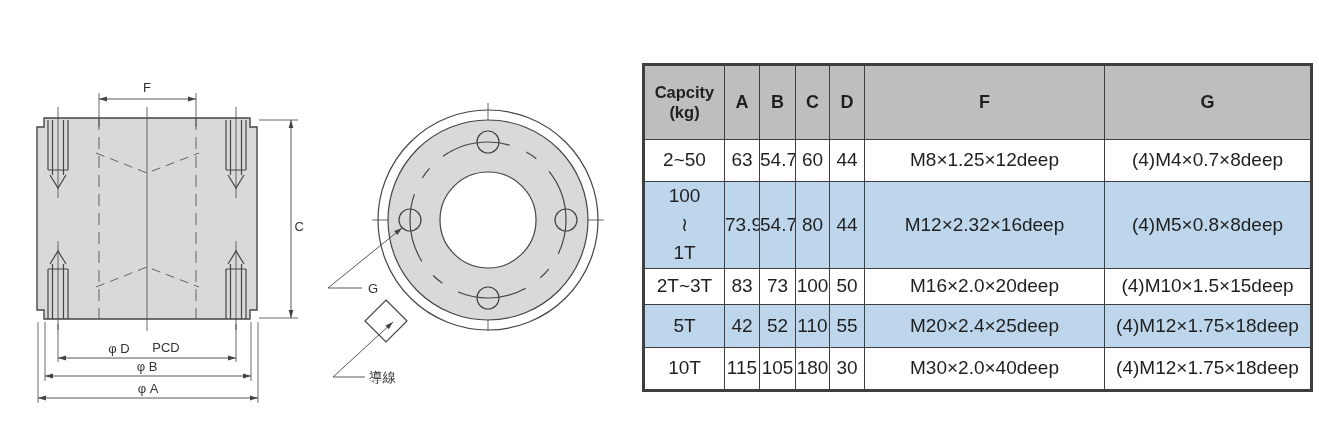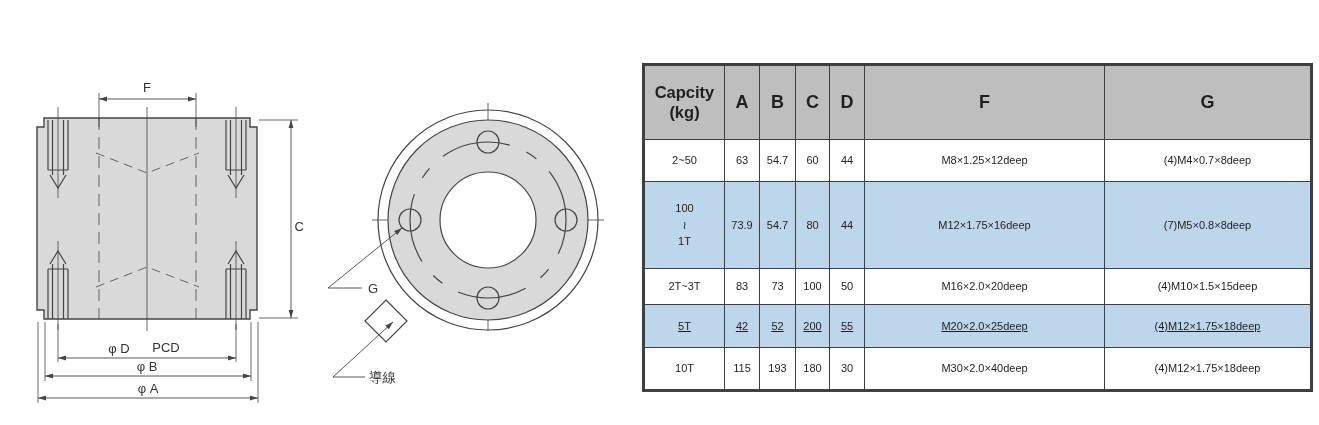--- a/index.html
+++ b/index.html
@@ -23,27 +23,27 @@
   
   #spec-table{position:absolute;left:642px;top:63px;width:668px;
       border-collapse:collapse;table-layout:fixed;background:#fff;
       border:3px solid #3f3f3f;}
   #spec-table th,#spec-table td{
       border:1.2px solid #3f3f3f;text-align:center;vertical-align:middle;
       padding:0;overflow:hidden;}
   #spec-table th{background:var(--header-bg,#bebebe);font-weight:bold;
       font-size:18px;white-space:pre-line;line-height:1.2;}
   #spec-table th.cap{font-size:16.5px;margin-top:12px;}
-  #spec-table td{font-size:11px;white-space:pre-line;line-height:1.5;}
+  #spec-table td{font-size:19px;white-space:pre-line;line-height:1.5;}
   tr.hl td{background:var(--hl-bg,#bdd6ec);}
   tr.r-head{height:75px;}
   tr.r1{height:42px;}
   tr.r2{height:87px;}
   tr.r3{height:36px;}
-  tr.r4{height:43px;text-decoration:underline;}
+  tr.r4{height:43px;}
   tr.r5{height:43px;}
 </style>
 </head>
 <body>
 
 <svg id="drawing" width="640" height="425" viewBox="0 0 640 425">
 
   <g>
 
     <path class="body-fill" d="M37,127 L44,127 L44,118 L250,118 L250,127 L257,127 L257,310 L250,310 L250,319 L44,319 L44,310 L37,310 Z"></path>
@@ -185,44 +185,44 @@
       <td>(4)M4×0.7×8deep</td>
     </tr>
     <tr class="r2 hl">
       <td>100
 ≀
 1T</td>
       <td>73.9</td>
       <td>54.7</td>
       <td>80</td>
       <td>44</td>
-      <td>M12×1.75×16deep</td>
-      <td>(7)M5×0.8×8deep</td>
+      <td>M12×2.32×16deep</td>
+      <td>(4)M5×0.8×8deep</td>
     </tr>
     <tr class="r3">
       <td>2T~3T</td>
       <td>83</td>
       <td>73</td>
       <td>100</td>
       <td>50</td>
       <td>M16×2.0×20deep</td>
       <td>(4)M10×1.5×15deep</td>
     </tr>
     <tr class="r4 hl">
       <td>5T</td>
       <td>42</td>
       <td>52</td>
-      <td>200</td>
+      <td>110</td>
       <td>55</td>
-      <td>M20×2.0×25deep</td>
+      <td>M20×2.4×25deep</td>
       <td>(4)M12×1.75×18deep</td>
     </tr>
     <tr class="r5">
       <td>10T</td>
       <td>115</td>
-      <td>193</td>
+      <td>105</td>
       <td>180</td>
       <td>30</td>
       <td>M30×2.0×40deep</td>
       <td>(4)M12×1.75×18deep</td>
     </tr>
   </tbody>
 </table>
 
 </body></html>

